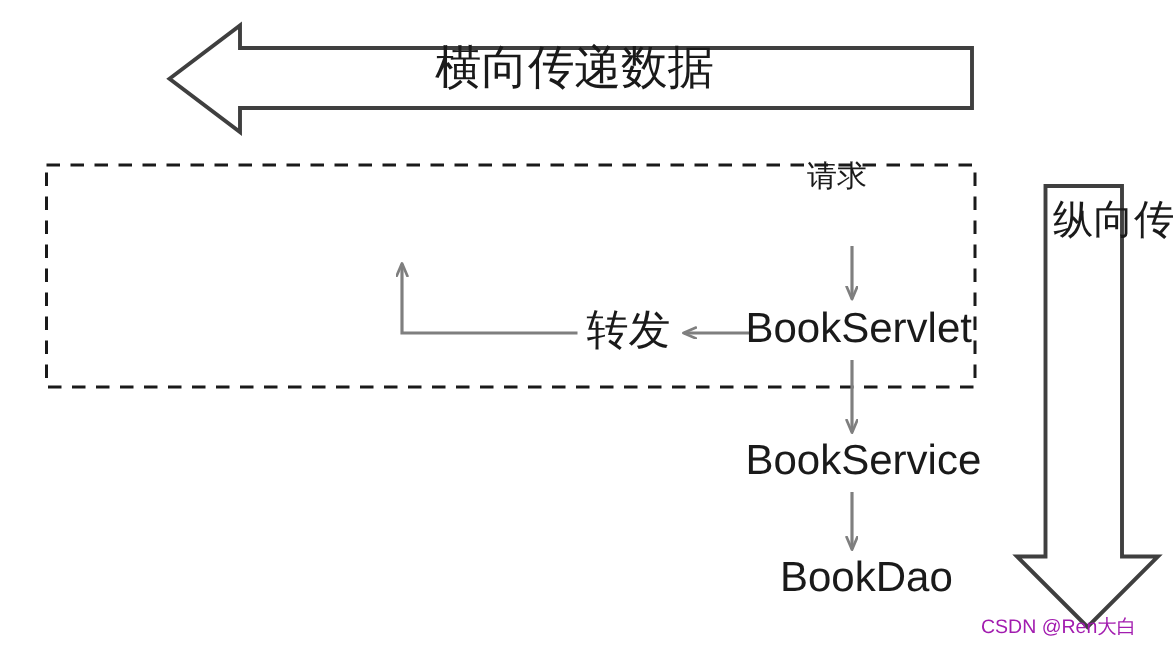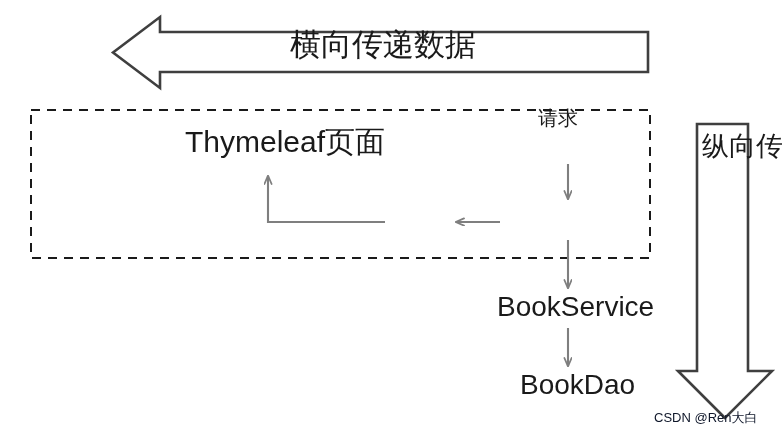--- a/index.html
+++ b/index.html
@@ -82,21 +82,21 @@
   #label-bookdao {
     left: 520px;
     top: 371px;
     font-size: 28px;
   }
   #watermark {
     position: absolute;
     left: 654px;
     top: 409px;
     font-size: 13px;
-    color: #0f172a;
+    color: #a21caf;
     white-space: nowrap;
   }
 </style>
 </head>
 <body>
 
 <div id="canvas">
 
   <svg class="svg-layer" viewBox="0 0 782 436" xmlns="http://www.w3.org/2000/svg">
 
@@ -140,26 +140,27 @@
     <g>
       <line x1="568" y1="328" x2="568" y2="366" stroke="#7f7f7f" stroke-width="2.1" marker-end="url(#arrowGray)"></line>
     </g>
 
   </svg>
 
   <div class="lbl" id="label-horizontal-flow">横向传递数据</div>
 
   <div class="lbl" id="label-vertical-flow">纵向传递数据</div>
 
-  <div class="lbl" id="label-thymeleaf-page">Thymeleaf页面</div>
 
 
+  <div class="lbl" id="label-forward">转发</div>
 
   <div class="lbl" id="label-request">请求</div>
 
+  <div class="lbl" id="label-bookservlet">BookServlet</div>
 
   <div class="lbl" id="label-bookdao">BookDao</div>
 
   <div class="lbl" id="label-bookservice">BookService</div>
 
   <div id="watermark">CSDN @Ren大白</div>
 
 </div>
 
 </body></html>

